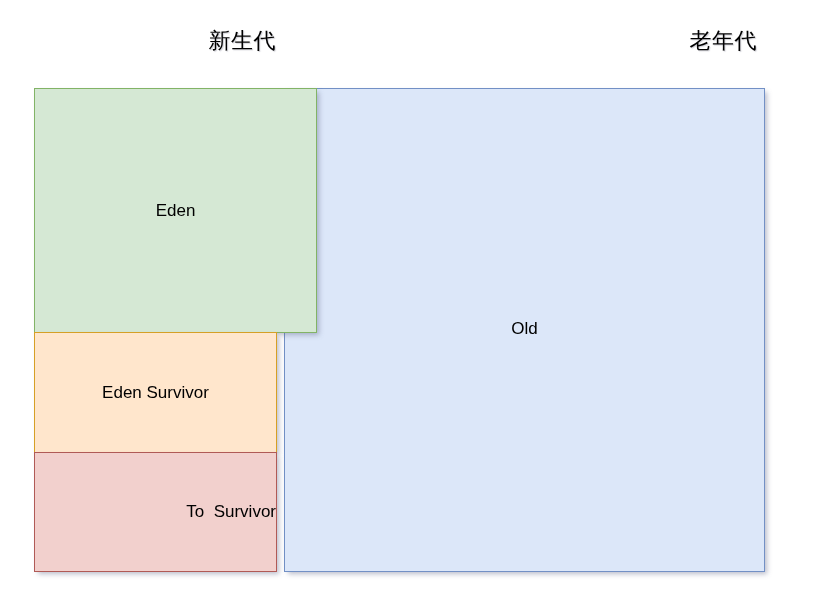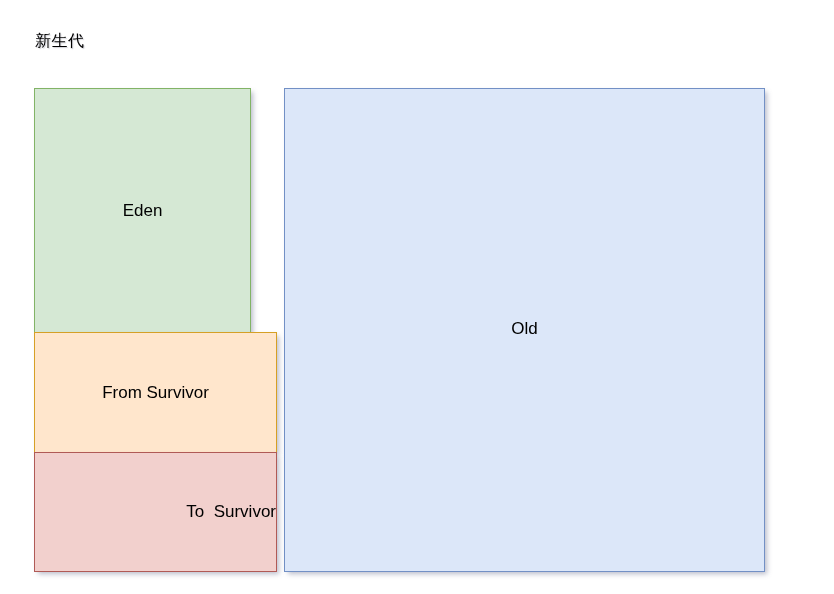--- a/index.html
+++ b/index.html
@@ -21,23 +21,23 @@
     position: absolute;
     left: 0;
     top: 0;
     width: 834px;
     height: 594px;
   }
 
   
   .col-caption {
     position: absolute;
-    text-align: left;
+    text-align: right;
     color: #000000;
-    font-size: 16px;
+    font-size: 22px;
     line-height: 22px;
     white-space: nowrap;
     letter-spacing: 0.5px;
     text-shadow: 1px 1px 1px rgba(120,120,140,0.35);
   }
   #caption-young {
     left: 35px;
     top: 30px;
     width: 241px;
   }
@@ -62,21 +62,21 @@
     font-size: 17px;
     line-height: 20px;
     white-space: pre;
     text-align: center;
   }
 
   
   #box-eden {
     left: 34px;
     top: 88px;
-    width: 217px;
+    width: 283px;
     height: 245px;
     background: #d5e8d4;
     border-color: #82b366;
     z-index: 3;
   }
   #box-from-survivor {
     left: 34px;
     top: 332px;
     width: 243px;
     height: 121px;
@@ -110,30 +110,31 @@
     top: -1px;
   }
 </style>
 </head>
 <body>
 
 <div id="canvas">
 
   <div class="col-caption" id="caption-young">新生代</div>
 
+  <div class="col-caption" id="caption-old">老年代</div>
 
   <div class="gbox" id="box-old">
     <span class="glabel">Old</span>
   </div>
 
   <div class="gbox" id="box-eden">
     <span class="glabel">Eden</span>
   </div>
 
   <div class="gbox" id="box-from-survivor">
-    <span class="glabel">From Survivor</span>
+    <span class="glabel">Eden Survivor</span>
   </div>
 
   <div class="gbox" id="box-to-survivor">
     <span class="glabel">To  Survivor</span>
   </div>
 
 </div>
 
 </body></html>

